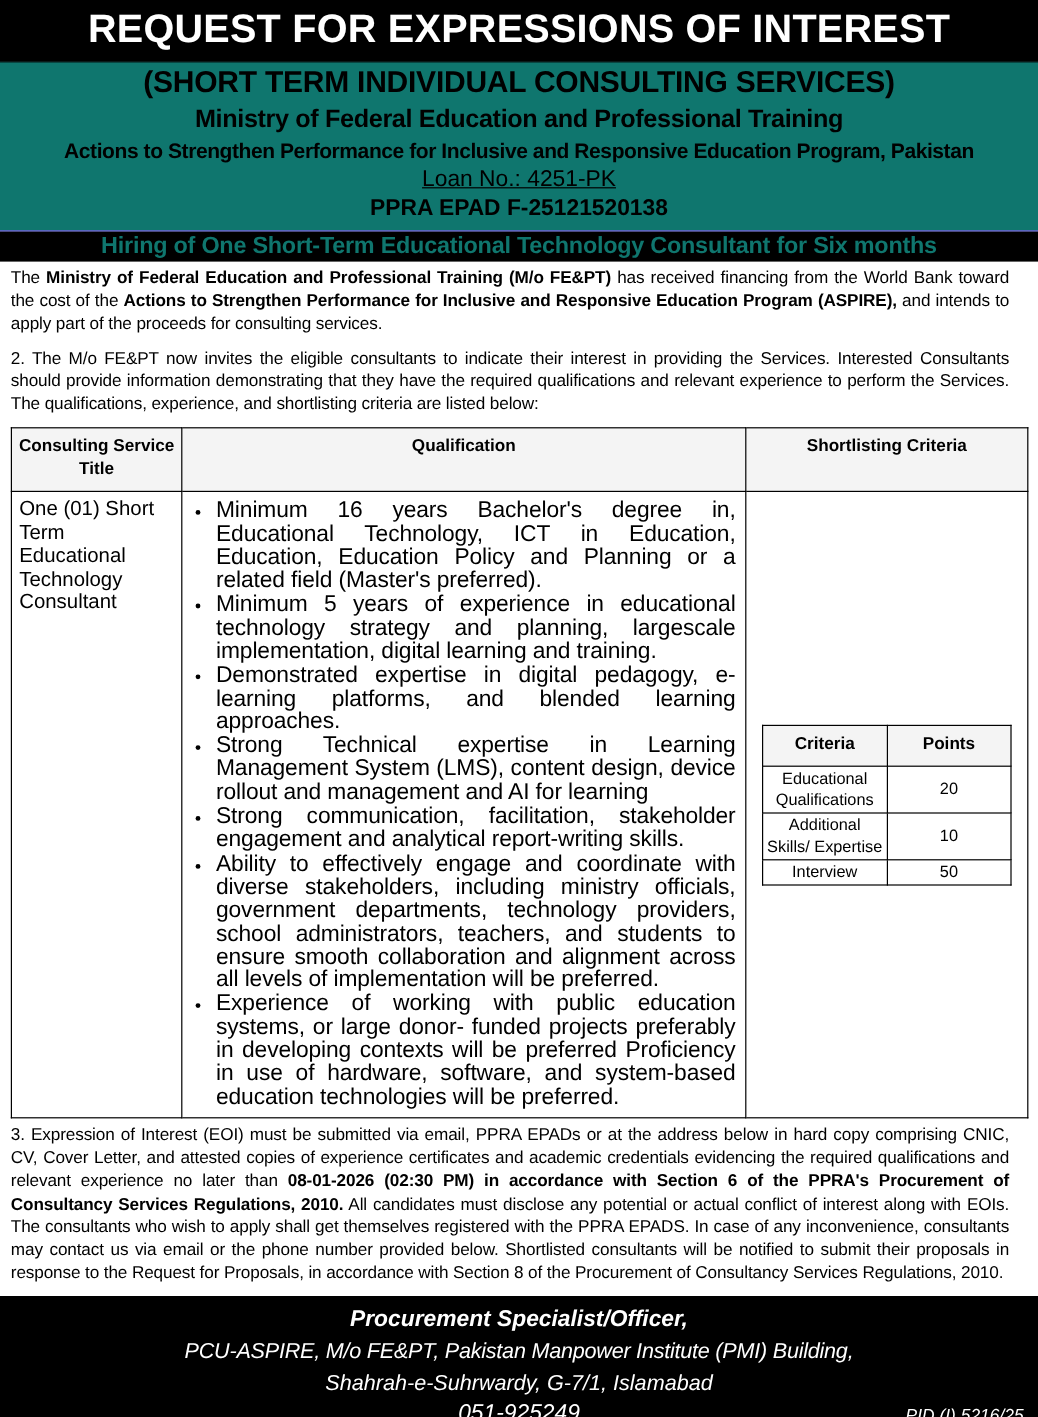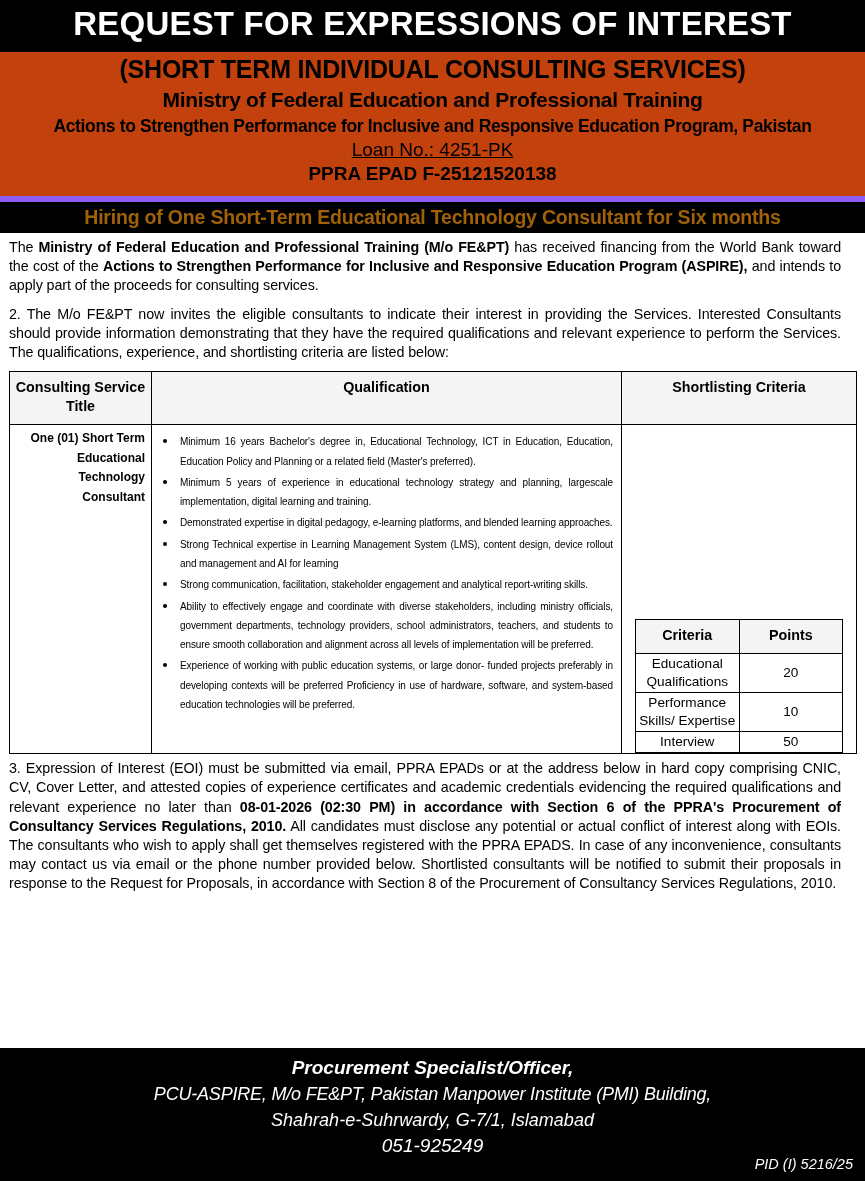--- a/index.html
+++ b/index.html
@@ -31,24 +31,24 @@
   }
   .title-bar .t {
     font-size: 33px;
     font-weight: bold;
     letter-spacing: 0.2px;
     line-height: 40px;
     white-space: nowrap;
   }
 
   .gray-block {
-    background: #c2410c;
+    background: #0f766e;
     text-align: center;
     padding: 2px 10px 6px 10px;
-    border-bottom: 6px solid #8b5cf6;
+    border-bottom: 1px solid #8b5cf6;
     border-top: 1px solid #000;
     height: 151px;
   }
   .gray-block .l1 {
     font-size: 25px; font-weight: bold; line-height: 31px;
     letter-spacing: -0.2px;
   }
   .gray-block .l2 {
     font-size: 21px; font-weight: bold; line-height: 30px;
     letter-spacing: -0.3px;
@@ -60,21 +60,21 @@
   .gray-block .l4 {
     font-size: 19px; font-weight: normal; line-height: 24px;
     text-decoration: underline;
   }
   .gray-block .l5 {
     font-size: 19px; font-weight: bold; line-height: 24px;
   }
 
   .banner-bar {
     background: #000000;
-    color: #a16207;
+    color: #0f766e;
     text-align: center;
     height: 31px;
     display: flex;
     align-items: center;
     justify-content: center;
   }
   .banner-bar .t {
     font-size: 19.5px; font-weight: bold; line-height: 25px;
     letter-spacing: -0.2px;
   }
@@ -113,36 +113,35 @@
     text-align: center;
     padding: 6px 4px 8px 4px;
     line-height: 19px;
     vertical-align: middle;
   }
   .col-a { width: 142px; }
   .col-b { width: 470px; }
   .col-c { width: 235px; }
 
   td.cell-title {
-    text-align: right;
+    text-align: left;
     vertical-align: middle;
-    font-size: 12px;
+    font-size: 17px;
     line-height: 19.5px;
     padding: 4px 6px;
-    font-weight: bold;
   }
   td.cell-qual { padding: 6px 8px 6px 4px; }
   td.cell-short { padding: 0; vertical-align: top; position: relative; }
 
   ul.quals {
     margin: 0; padding: 0 0 0 22px;
     list-style: disc;
   }
   ul.quals li {
-    font-size: 10px;
+    font-size: 19px;
     line-height: 19.3px;
     text-align: justify;
     margin-bottom: 1px;
     padding-left: 2px;
     letter-spacing: -0.1px;
   }
   ul.quals li::marker { font-size: 14px; }
 
   
   .crit-holder {
@@ -252,21 +251,21 @@
                     <th class="c-name">Criteria</th>
                     <th class="c-pts">Points</th>
                   </tr>
                 </thead>
                 <tbody>
                   <tr>
                     <td class="c-name">Educational Qualifications</td>
                     <td class="c-pts">20</td>
                   </tr>
                   <tr>
-                    <td class="c-name">Performance Skills/ Expertise</td>
+                    <td class="c-name">Additional Skills/ Expertise</td>
                     <td class="c-pts">10</td>
                   </tr>
                   <tr>
                     <td class="c-name">Interview</td>
                     <td class="c-pts">50</td>
                   </tr>
                 </tbody>
               </table>
             </div>
           </td>

